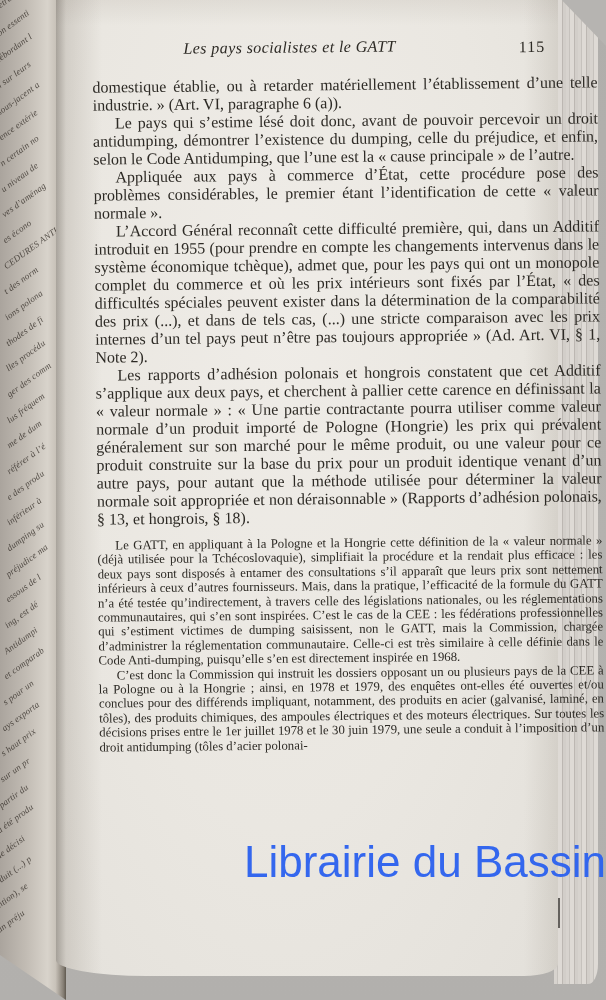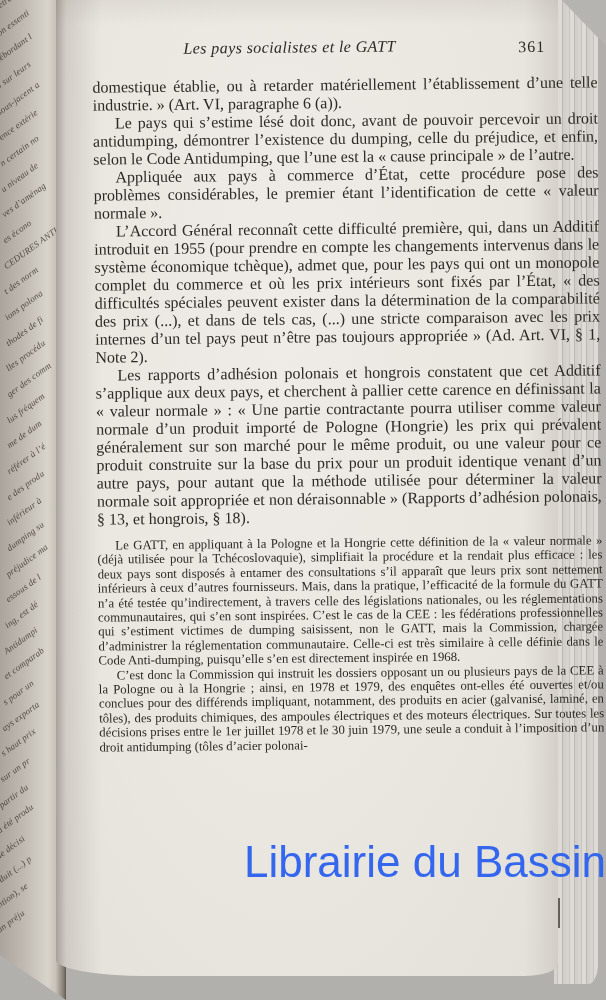--- a/index.html
+++ b/index.html
@@ -124,21 +124,21 @@
 
   <div id="fore-edge"></div>
   <div id="edge-ink-mark"></div>
   <div id="corner-sky"></div>
 
   <div id="page">
     <div id="content">
 
       <div id="running-header">
         <span id="running-title">Les pays socialistes et le GATT</span>
-        <span id="page-number">361</span>
+        <span id="page-number">115</span>
       </div>
 
       <div id="body-text">
         <p class="no-indent">domestique établie, ou à retarder matériellement l’établissement d’une telle industrie. » (Art. VI, paragraphe 6 (a)).</p>
         <p>Le pays qui s’estime lésé doit donc, avant de pouvoir percevoir un droit antidumping, démontrer l’existence du dumping, celle du préjudice, et enfin, selon le Code Antidumping, que l’une est la « cause principale » de l’autre.</p>
         <p>Appliquée aux pays à commerce d’État, cette procédure pose des problèmes considérables, le premier étant l’identification de cette « valeur normale ».</p>
         <p>L’Accord Général reconnaît cette difficulté première, qui, dans un Additif introduit en 1955 (pour prendre en compte les changements intervenus dans le système économique tchèque), admet que, pour les pays qui ont un monopole complet du commerce et où les prix intérieurs sont fixés par l’État, « des difficultés spéciales peuvent exister dans la détermination de la comparabilité des prix (...), et dans de tels cas, (...) une stricte comparaison avec les prix internes d’un tel pays peut n’être pas toujours appropriée » (Ad. Art. VI, § 1, Note 2).</p>
         <p>Les rapports d’adhésion polonais et hongrois constatent que cet Additif s’applique aux deux pays, et cherchent à pallier cette carence en définissant la « valeur normale » : « Une partie contractante pourra utiliser comme valeur normale d’un produit importé de Pologne (Hongrie) les prix qui prévalent généralement sur son marché pour le même produit, ou une valeur pour ce produit construite sur la base du prix pour un produit identique venant d’un autre pays, pour autant que la méthode utilisée pour déterminer la valeur normale soit appropriée et non déraisonnable » (Rapports d’adhésion polonais, § 13, et hongrois, § 18).</p>
         <p class="small section-gap">Le GATT, en appliquant à la Pologne et la Hongrie cette définition de la « valeur normale » (déjà utilisée pour la Tchécoslovaquie), simplifiait la procédure et la rendait plus efficace : les deux pays sont disposés à entamer des consultations s’il apparaît que leurs prix sont nettement inférieurs à ceux d’autres fournisseurs. Mais, dans la pratique, l’efficacité de la formule du GATT n’a été testée qu’indirectement, à travers celle des législations nationales, ou les réglementations communautaires, qui s’en sont inspirées. C’est le cas de la CEE : les fédérations professionnelles qui s’estiment victimes de dumping saisissent, non le GATT, mais la Commission, chargée d’administrer la réglementation communautaire. Celle-ci est très similaire à celle définie dans le Code Anti-dumping, puisqu’elle s’en est directement inspirée en 1968.</p>
         <p class="small">C’est donc la Commission qui instruit les dossiers opposant un ou plusieurs pays de la CEE à la Pologne ou à la Hongrie ; ainsi, en 1978 et 1979, des enquêtes ont-elles été ouvertes et/ou conclues pour des différends impliquant, notamment, des produits en acier (galvanisé, laminé, en tôles), des produits chimiques, des ampoules électriques et des moteurs électriques. Sur toutes les décisions prises entre le 1er juillet 1978 et le 30 juin 1979, une seule a conduit à l’imposition d’un droit antidumping (tôles d’acier polonai-</p>

